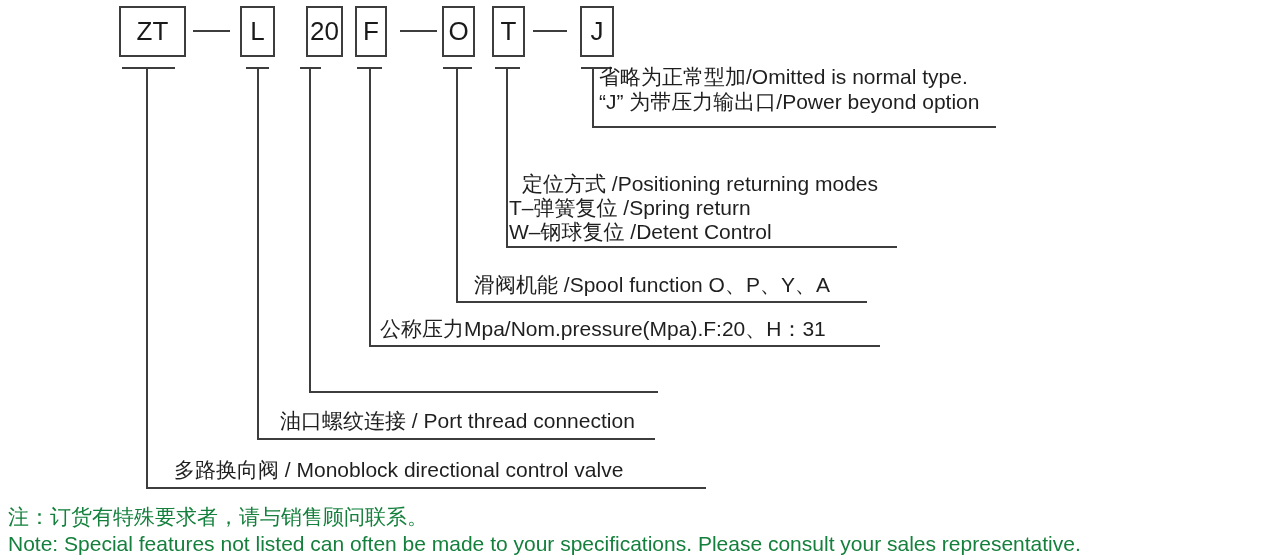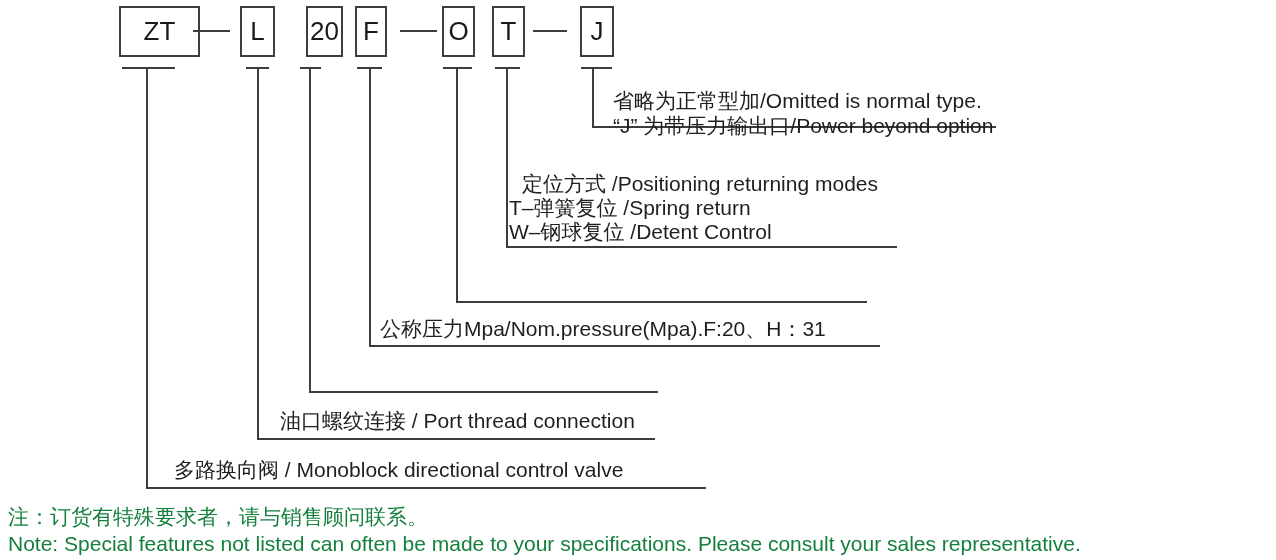--- a/index.html
+++ b/index.html
@@ -30,21 +30,21 @@
     position:absolute; left:8px;
     font-size:21px; line-height:27px;
     color:#15803d; white-space:nowrap;
   }
 </style>
 </head>
 <body>
 
 <div class="canvas">
 
-  <div class="code-box" style="left:119px; width:81px;">ZT</div>
+  <div class="code-box" style="left:119px; width:67px;">ZT</div>
   <div class="code-box" style="left:240px; width:35px;">L</div>
   <div class="code-box" style="left:306px; width:37px;">20</div>
   <div class="code-box" style="left:355px; width:32px;">F</div>
   <div class="code-box" style="left:442px; width:33px;">O</div>
   <div class="code-box" style="left:492px; width:33px;">T</div>
   <div class="code-box" style="left:580px; width:34px;">J</div>
 
   <div class="hline" style="left:193px; top:30px; width:37px;"></div>
   <div class="hline" style="left:400px; top:30px; width:37px;"></div>
   <div class="hline" style="left:533px; top:30px; width:34px;"></div>
@@ -66,31 +66,34 @@
   <div class="vline" style="left:592px; top:67px; height:61px;"></div>
 
   <div class="hline" style="left:592px; top:126px; width:404px;"></div>
   <div class="hline" style="left:506px; top:246px; width:391px;"></div>
   <div class="hline" style="left:456px; top:301px; width:411px;"></div>
   <div class="hline" style="left:369px; top:345px; width:511px;"></div>
   <div class="hline" style="left:309px; top:391px; width:349px;"></div>
   <div class="hline" style="left:257px; top:438px; width:398px;"></div>
   <div class="hline" style="left:146px; top:487px; width:560px;"></div>
 
-  <div class="lbl lbl-r1" style="left:599px; top:88px;margin-left:14px;">
+  <div class="lbl lbl-r1" style="left:599px; top:64px;">
     <div>省略为正常型加/Omitted is normal type.</div>
     <div>“J” 为带压力输出口/Power beyond option</div>
   </div>
 
   <div class="lbl" style="left:509px; top:172px;">
     <div class="indent">定位方式 /Positioning returning modes</div>
     <div>T–弹簧复位 /Spring return</div>
     <div>W–钢球复位 /Detent Control</div>
   </div>
 
+  <div class="lbl" style="left:474px; top:273px;">
+    <div>滑阀机能 /Spool function O、P、Y、A</div>
+  </div>
 
   <div class="lbl" style="left:380px; top:317px;">
     <div>公称压力Mpa/Nom.pressure(Mpa).F:20、H：31</div>
   </div>
 
 
   <div class="lbl" style="left:280px; top:409px;text-align:center;">
     <div>油口螺纹连接 / Port thread connection</div>
   </div>
 

